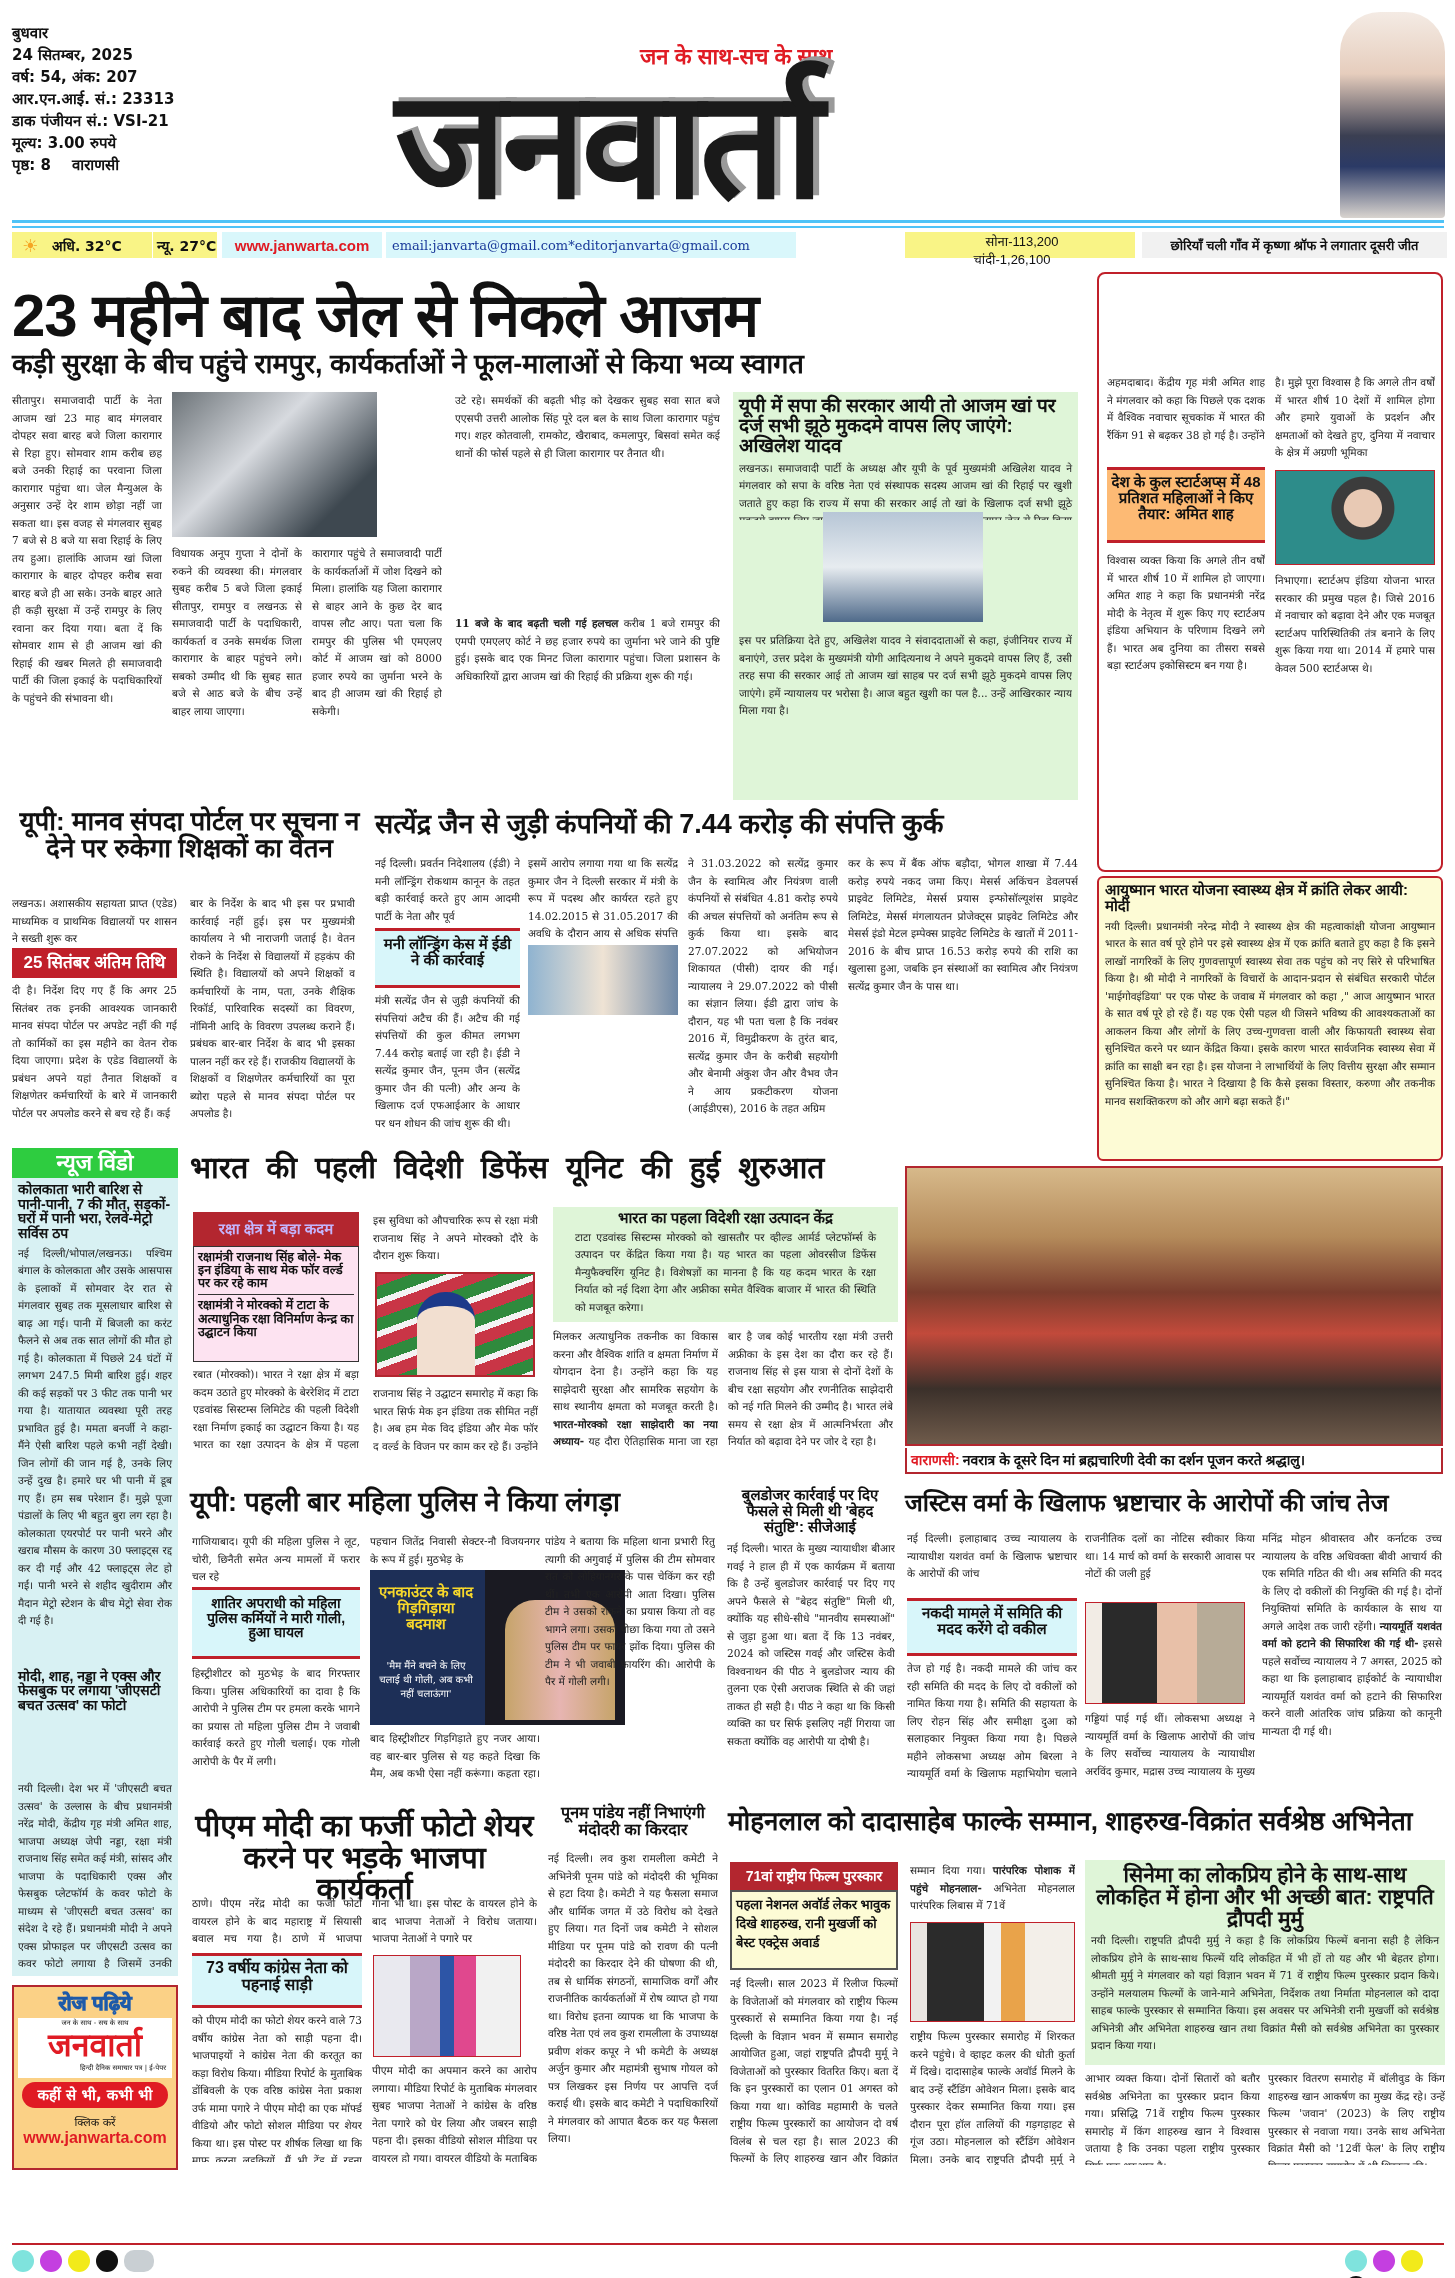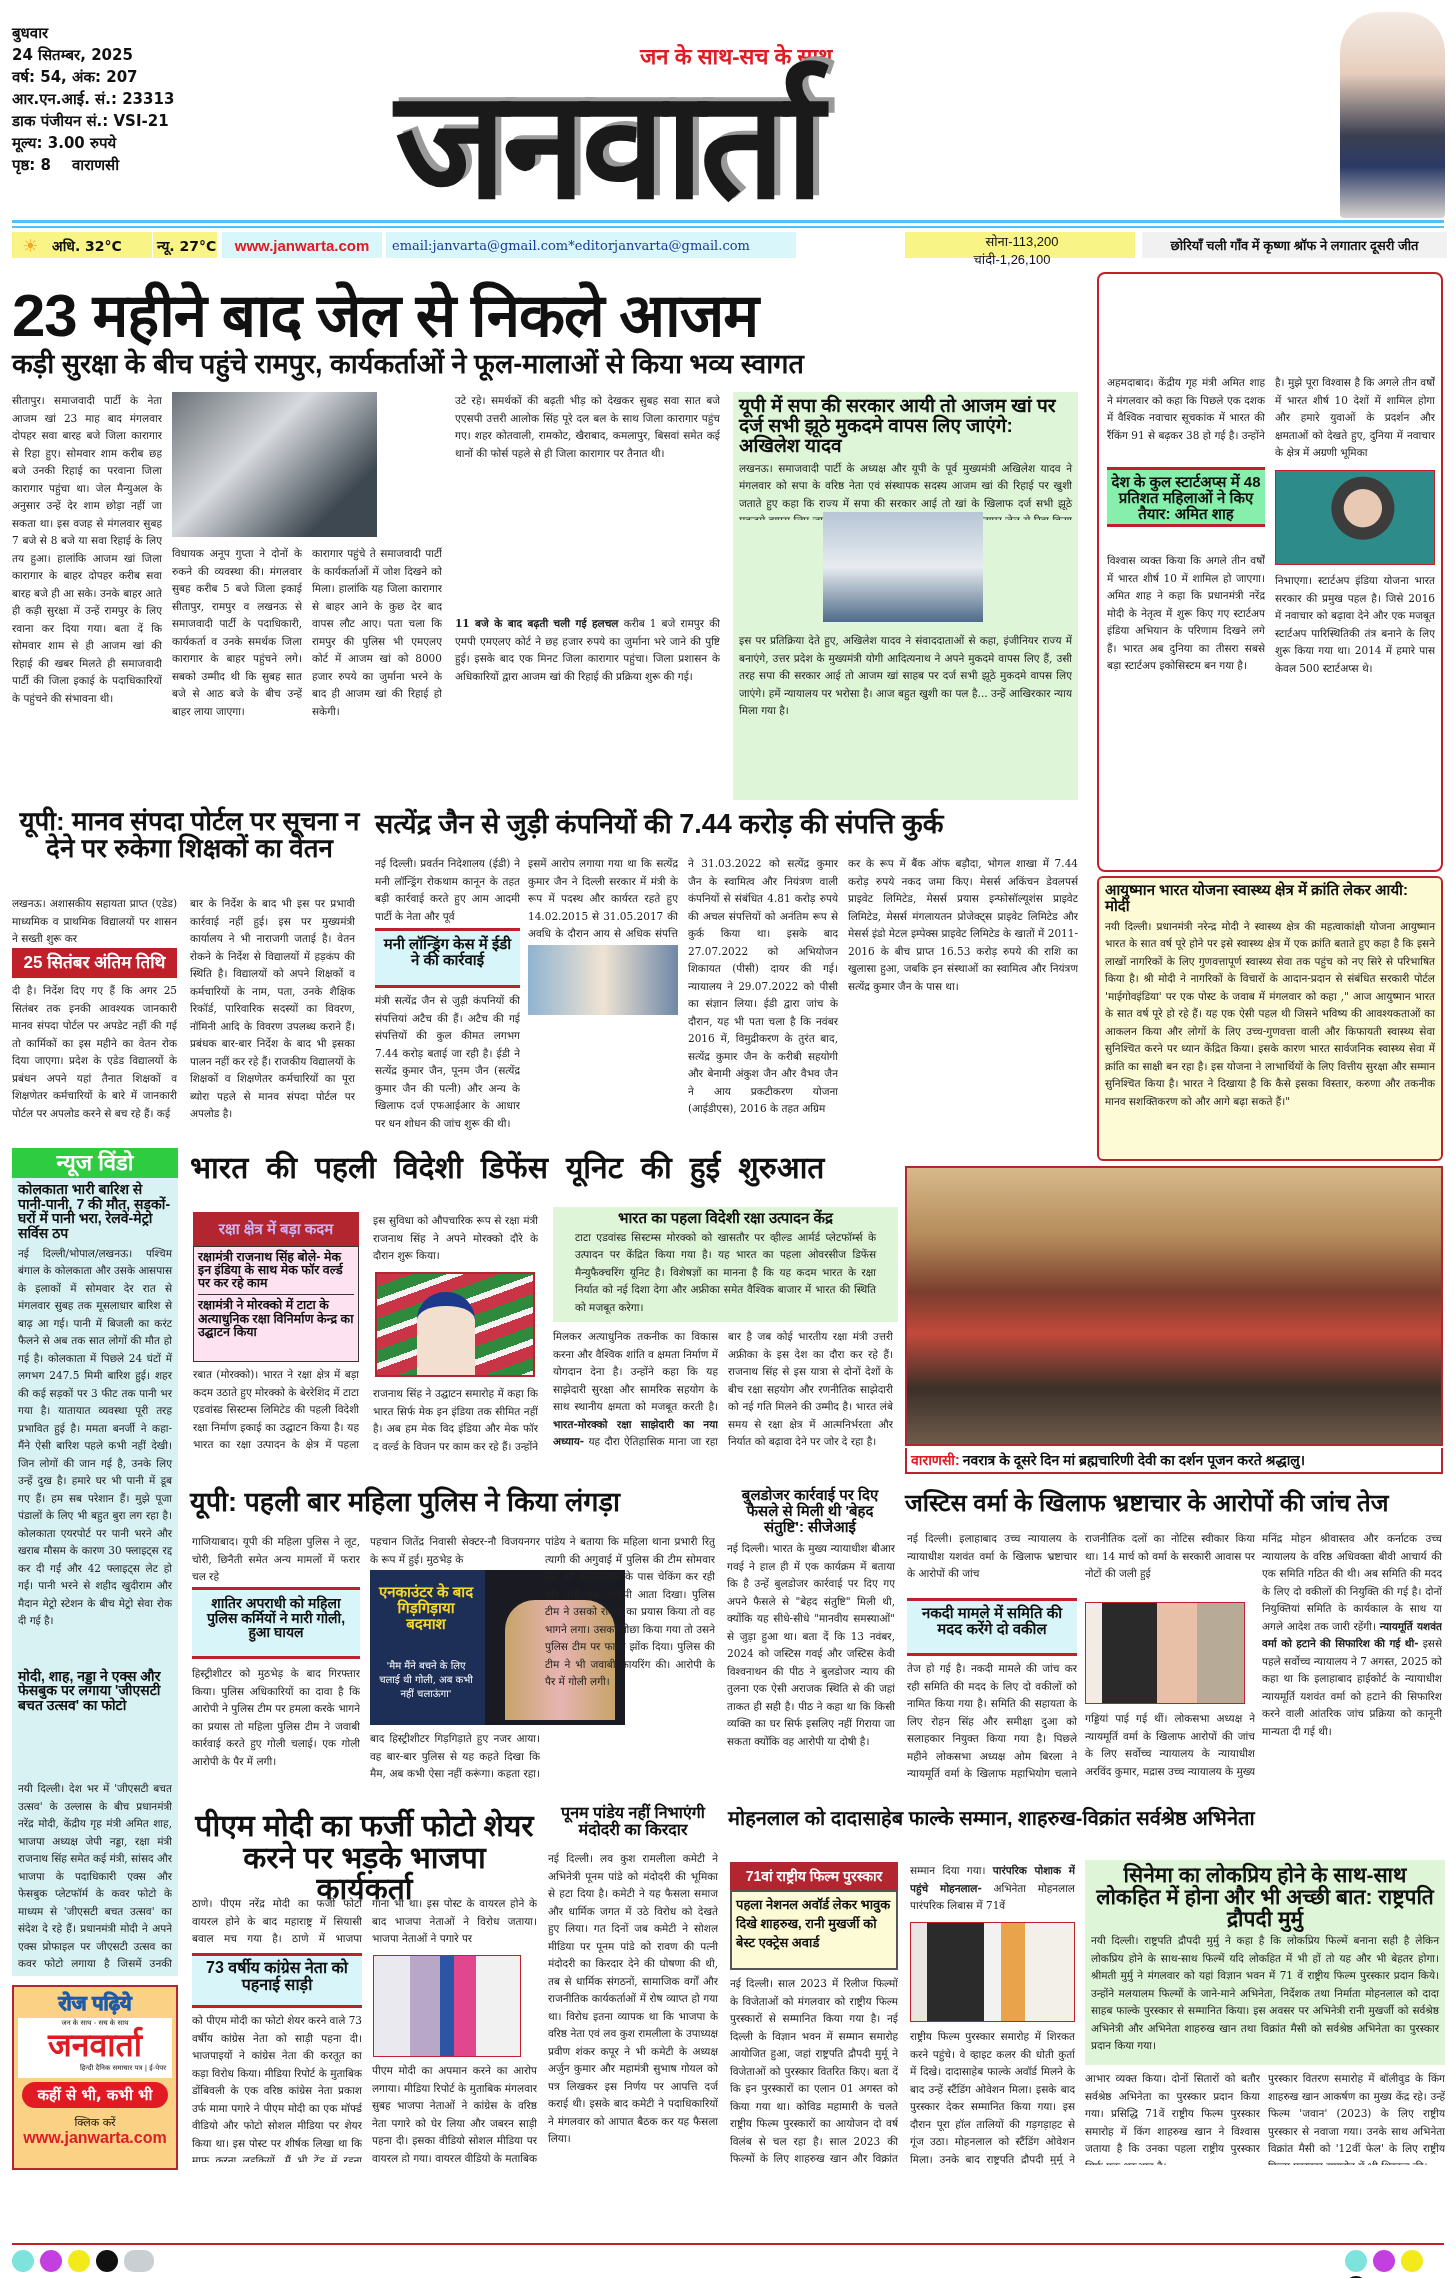--- a/index.html
+++ b/index.html
@@ -80,21 +80,21 @@
 
 <div class="abs" style="left:733px; top:392px; width:345px; height:408px; background:#dff5d8;">
   <div class="hd" style="padding:4px 6px; font-size:19px;">यूपी में सपा की सरकार आयी तो आजम खां पर दर्ज सभी झूठे मुकदमे वापस लिए जाएंगे: अखिलेश यादव</div>
   <div class="body-text" style="padding:0 6px; height:60px;">लखनऊ। समाजवादी पार्टी के अध्यक्ष और यूपी के पूर्व मुख्यमंत्री अखिलेश यादव ने मंगलवार को सपा के वरिष्ठ नेता एवं संस्थापक सदस्य आजम खां की रिहाई पर खुशी जताते हुए कहा कि राज्य में सपा की सरकार आई तो खां के खिलाफ दर्ज सभी झूठे मुकदमे वापस लिए जाएंगे। आजम खां को करीब दो साल बाद सीतापुर जेल से रिहा किया गया।</div>
   <div class="photo" style="left:90px; top:120px; width:160px; height:110px; background:linear-gradient(180deg,#b7c6d6,#e7ecf0 50%,#4f6a8a);"></div>
   <div class="body-text abs" style="left:6px; top:240px; width:333px; height:160px;">इस पर प्रतिक्रिया देते हुए, अखिलेश यादव ने संवाददाताओं से कहा, इंजीनियर राज्य में बनाएंगे, उत्तर प्रदेश के मुख्यमंत्री योगी आदित्यनाथ ने अपने मुकदमे वापस लिए हैं, उसी तरह सपा की सरकार आई तो आजम खां साहब पर दर्ज सभी झूठे मुकदमे वापस लिए जाएंगे। हमें न्यायालय पर भरोसा है। आज बहुत खुशी का पल है... उन्हें आखिरकार न्याय मिला गया है।</div>
 </div>
 
 <div class="abs" style="left:1097px; top:272px; width:346px; height:600px; border:2px solid #c0202a; border-radius:8px;">
   <div class="col body-text" style="left:8px; top:100px; width:158px; height:90px;">अहमदाबाद। केंद्रीय गृह मंत्री अमित शाह ने मंगलवार को कहा कि पिछले एक दशक में वैश्विक नवाचार सूचकांक में भारत की रैंकिंग 91 से बढ़कर 38 हो गई है। उन्होंने</div>
-  <div class="abs" style="left:8px; top:193px; width:158px; height:60px; background:#86efac; border-top:3px solid #c0202a; border-bottom:3px solid #c0202a;">
+  <div class="abs" style="left:8px; top:193px; width:158px; height:76px; background:#fdba74; border-top:3px solid #c0202a; border-bottom:3px solid #c0202a;">
     <div class="hd" style="font-size:15px; text-align:center; padding:4px;">देश के कुल स्टार्टअप्स में 48 प्रतिशत महिलाओं ने किए तैयार: अमित शाह</div>
   </div>
   <div class="col body-text" style="left:8px; top:278px; width:158px; height:316px;">विश्वास व्यक्त किया कि अगले तीन वर्षों में भारत शीर्ष 10 में शामिल हो जाएगा। अमित शाह ने कहा कि प्रधानमंत्री नरेंद्र मोदी के नेतृत्व में शुरू किए गए स्टार्टअप इंडिया अभियान के परिणाम दिखने लगे हैं। भारत अब दुनिया का तीसरा सबसे बड़ा स्टार्टअप इकोसिस्टम बन गया है।</div>
   <div class="col body-text" style="left:176px; top:100px; width:160px; height:90px;">है। मुझे पूरा विश्वास है कि अगले तीन वर्षों में भारत शीर्ष 10 देशों में शामिल होगा और हमारे युवाओं के प्रदर्शन और क्षमताओं को देखते हुए, दुनिया में नवाचार के क्षेत्र में अग्रणी भूमिका</div>
   <div class="photo" style="left:176px; top:196px; width:160px; height:95px; background:radial-gradient(circle at 55% 40%,#e8c9b4 0 18%,#3c3c3c 19% 30%,#2d8c8a 31%); border:1px solid #c0202a;"></div>
   <div class="col body-text" style="left:176px; top:298px; width:160px; height:296px;">निभाएगा। स्टार्टअप इंडिया योजना भारत सरकार की प्रमुख पहल है। जिसे 2016 में नवाचार को बढ़ावा देने और एक मजबूत स्टार्टअप पारिस्थितिकी तंत्र बनाने के लिए शुरू किया गया था। 2014 में हमारे पास केवल 500 स्टार्टअप्स थे।</div>
 </div>
 
 <div class="abs" style="left:1097px; top:876px; width:346px; height:285px; background:#fdfbd5; border:2px solid #c0202a; border-radius:6px;">
   <div class="hd" style="padding:4px 6px; font-size:15px;">आयुष्मान भारत योजना स्वास्थ्य क्षेत्र में क्रांति लेकर आयी: मोदी</div>
@@ -201,21 +201,21 @@
   <div class="hd" style="font-size:16px; text-align:center; padding:4px;">73 वर्षीय कांग्रेस नेता को पहनाई साड़ी</div>
 </div>
 <div class="col body-text" style="left:192px; top:2012px; width:170px; height:150px;">को पीएम मोदी का फोटो शेयर करने वाले 73 वर्षीय कांग्रेस नेता को साड़ी पहना दी। भाजपाइयों ने कांग्रेस नेता की करतूत का कड़ा विरोध किया। मीडिया रिपोर्ट के मुताबिक डोंबिवली के एक वरिष्ठ कांग्रेस नेता प्रकाश उर्फ मामा पगारे ने पीएम मोदी का एक मॉर्फ्ड वीडियो और फोटो सोशल मीडिया पर शेयर किया था। इस पोस्ट पर शीर्षक लिखा था कि माफ करना लड़कियों, मैं भी ट्रेंड में रहना चाहता हूं। इस वीडियो पोस्ट में आपत्तिजनक</div>
 <div class="col body-text" style="left:372px; top:1895px; width:165px; height:55px;">गाना भी था। इस पोस्ट के वायरल होने के बाद भाजपा नेताओं ने विरोध जताया। भाजपा नेताओं ने पगारे पर</div>
 <div class="photo" style="left:373px; top:1955px; width:148px; height:102px; background:linear-gradient(90deg,#e9e9ef 0 25%,#b9a7c7 25% 45%,#2d55a6 45% 55%,#e0488e 55% 70%,#f1f1f1 70%); border:1px solid #c0202a;"></div>
 <div class="col body-text" style="left:372px; top:2062px; width:165px; height:100px;">पीएम मोदी का अपमान करने का आरोप लगाया। मीडिया रिपोर्ट के मुताबिक मंगलवार सुबह भाजपा नेताओं ने कांग्रेस के वरिष्ठ नेता पगारे को घेर लिया और जबरन साड़ी पहना दी। इसका वीडियो सोशल मीडिया पर वायरल हो गया। वायरल वीडियो के मुताबिक सफेद कुर्ता पायजामा पहने हुए कांग्रेस नेता मामा पगारे को भाजपा कार्यकर्ता घेरे हुए हैं।</div>
 
 <div class="abs hd" style="left:548px; top:1805px; width:170px; font-size:16px; text-align:center;">पूनम पांडेय नहीं निभाएंगी मंदोदरी का किरदार</div>
 <div class="col body-text" style="left:548px; top:1850px; width:170px; height:312px;">नई दिल्ली। लव कुश रामलीला कमेटी ने अभिनेत्री पूनम पांडे को मंदोदरी की भूमिका से हटा दिया है। कमेटी ने यह फैसला समाज और धार्मिक जगत में उठे विरोध को देखते हुए लिया। गत दिनों जब कमेटी ने सोशल मीडिया पर पूनम पांडे को रावण की पत्नी मंदोदरी का किरदार देने की घोषणा की थी, तब से धार्मिक संगठनों, सामाजिक वर्गों और राजनीतिक कार्यकर्ताओं में रोष व्याप्त हो गया था। विरोध इतना व्यापक था कि भाजपा के वरिष्ठ नेता एवं लव कुश रामलीला के उपाध्यक्ष प्रवीण शंकर कपूर ने भी कमेटी के अध्यक्ष अर्जुन कुमार और महामंत्री सुभाष गोयल को पत्र लिखकर इस निर्णय पर आपत्ति दर्ज कराई थी। इसके बाद कमेटी ने पदाधिकारियों ने मंगलवार को आपात बैठक कर यह फैसला लिया।</div>
 
-<div class="abs hd" style="left:728px; top:1808px; width:720px; font-size:20px;">मोहनलाल को दादासाहेब फाल्के सम्मान, शाहरुख-विक्रांत सर्वश्रेष्ठ अभिनेता</div>
+<div class="abs hd" style="left:728px; top:1808px; width:720px; font-size:26px;">मोहनलाल को दादासाहेब फाल्के सम्मान, शाहरुख-विक्रांत सर्वश्रेष्ठ अभिनेता</div>
 <div class="abs" style="left:730px; top:1862px; width:168px; height:28px; background:#b3262f;">
   <div class="hd" style="color:#fff; font-size:14px; text-align:center; line-height:28px;">71वां राष्ट्रीय फिल्म पुरस्कार</div>
 </div>
 <div class="abs" style="left:730px; top:1890px; width:168px; height:80px; background:#fdfbd5; border:2px solid #555; padding:4px;">
   <div class="hd" style="font-size:13px; line-height:1.45;">पहला नेशनल अवॉर्ड लेकर भावुक दिखे शाहरुख, रानी मुखर्जी को बेस्ट एक्ट्रेस अवार्ड</div>
 </div>
 <div class="col body-text" style="left:730px; top:1975px; width:168px; height:190px;">नई दिल्ली। साल 2023 में रिलीज फिल्मों के विजेताओं को मंगलवार को राष्ट्रीय फिल्म पुरस्कारों से सम्मानित किया गया है। नई दिल्ली के विज्ञान भवन में सम्मान समारोह आयोजित हुआ, जहां राष्ट्रपति द्रौपदी मुर्मू ने विजेताओं को पुरस्कार वितरित किए। बता दें कि इन पुरस्कारों का एलान 01 अगस्त को किया गया था। कोविड महामारी के चलते राष्ट्रीय फिल्म पुरस्कारों का आयोजन दो वर्ष विलंब से चल रहा है। साल 2023 की फिल्मों के लिए शाहरुख खान और विक्रांत मैसी को सर्वश्रेष्ठ अभिनेता और रानी मुखर्जी को सर्वश्रेष्ठ अभिनेत्री का पुरस्कार दिया गया। वहीं, मोहनलाल को दादासाहेब फाल्के</div>
 <div class="col body-text" style="left:910px; top:1862px; width:165px; height:55px;">
   <span>सम्मान दिया गया।</span>
   <b>पारंपरिक पोशाक में पहुंचे मोहनलाल-</b>

